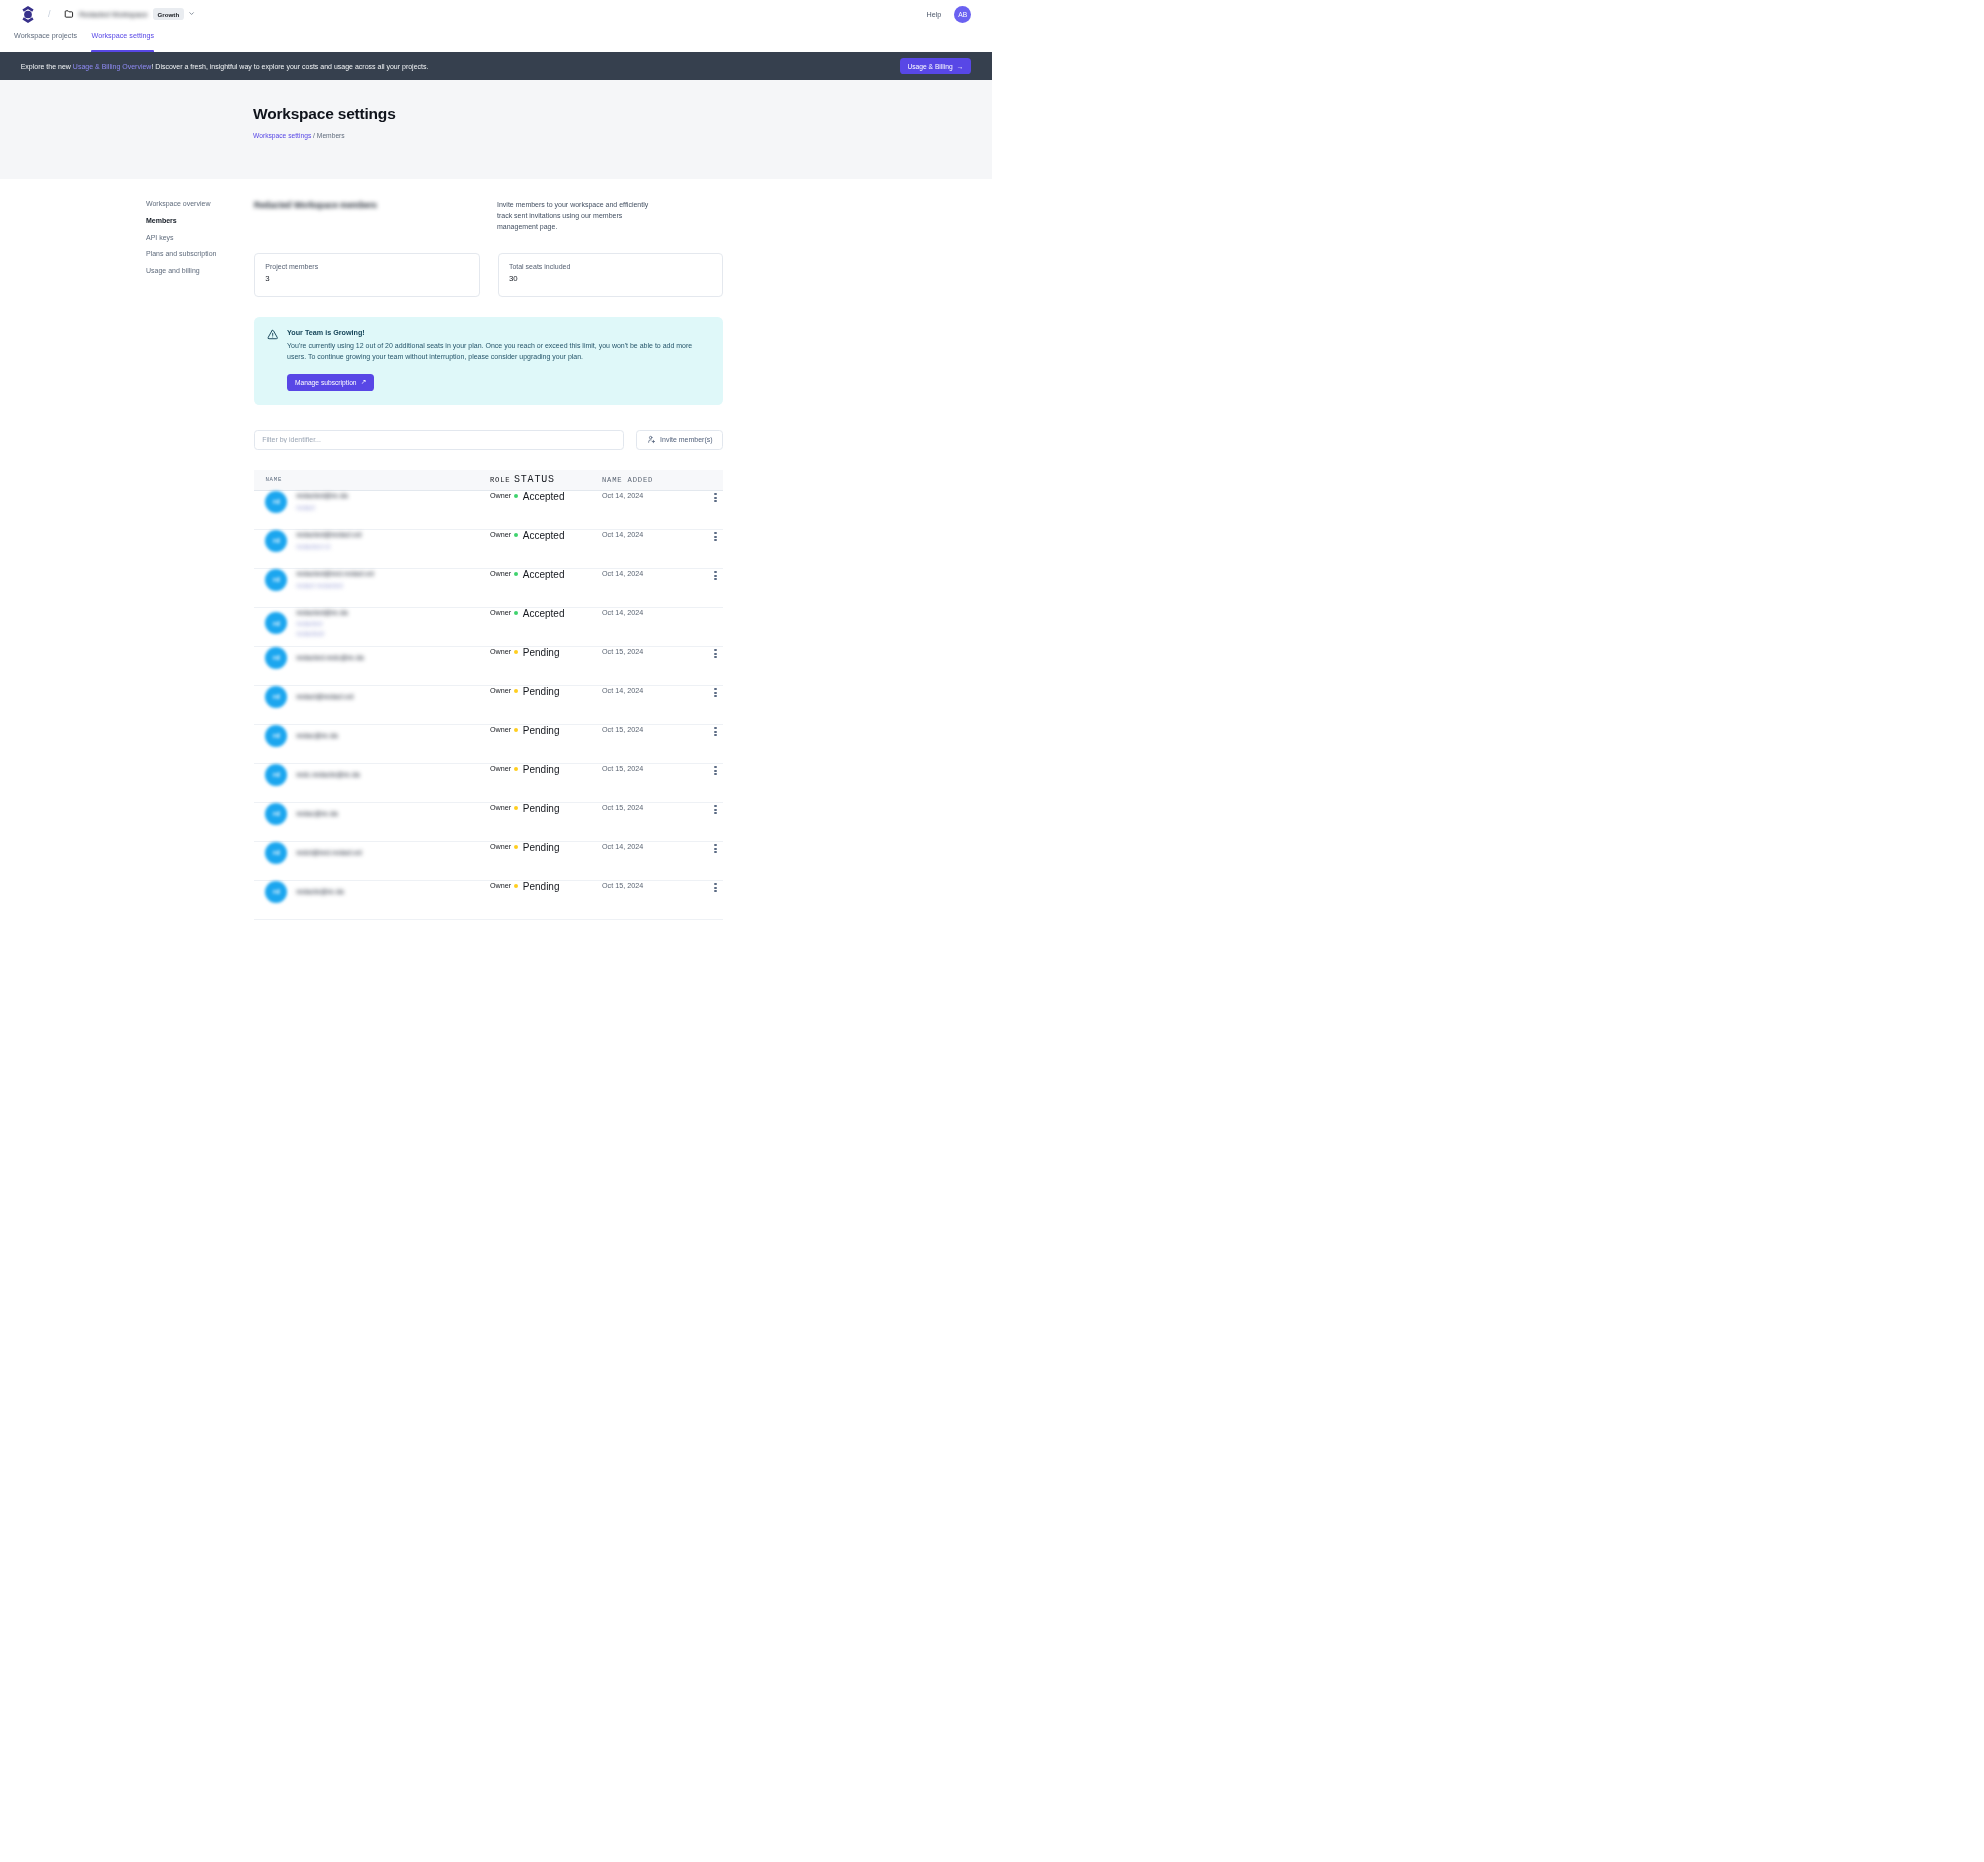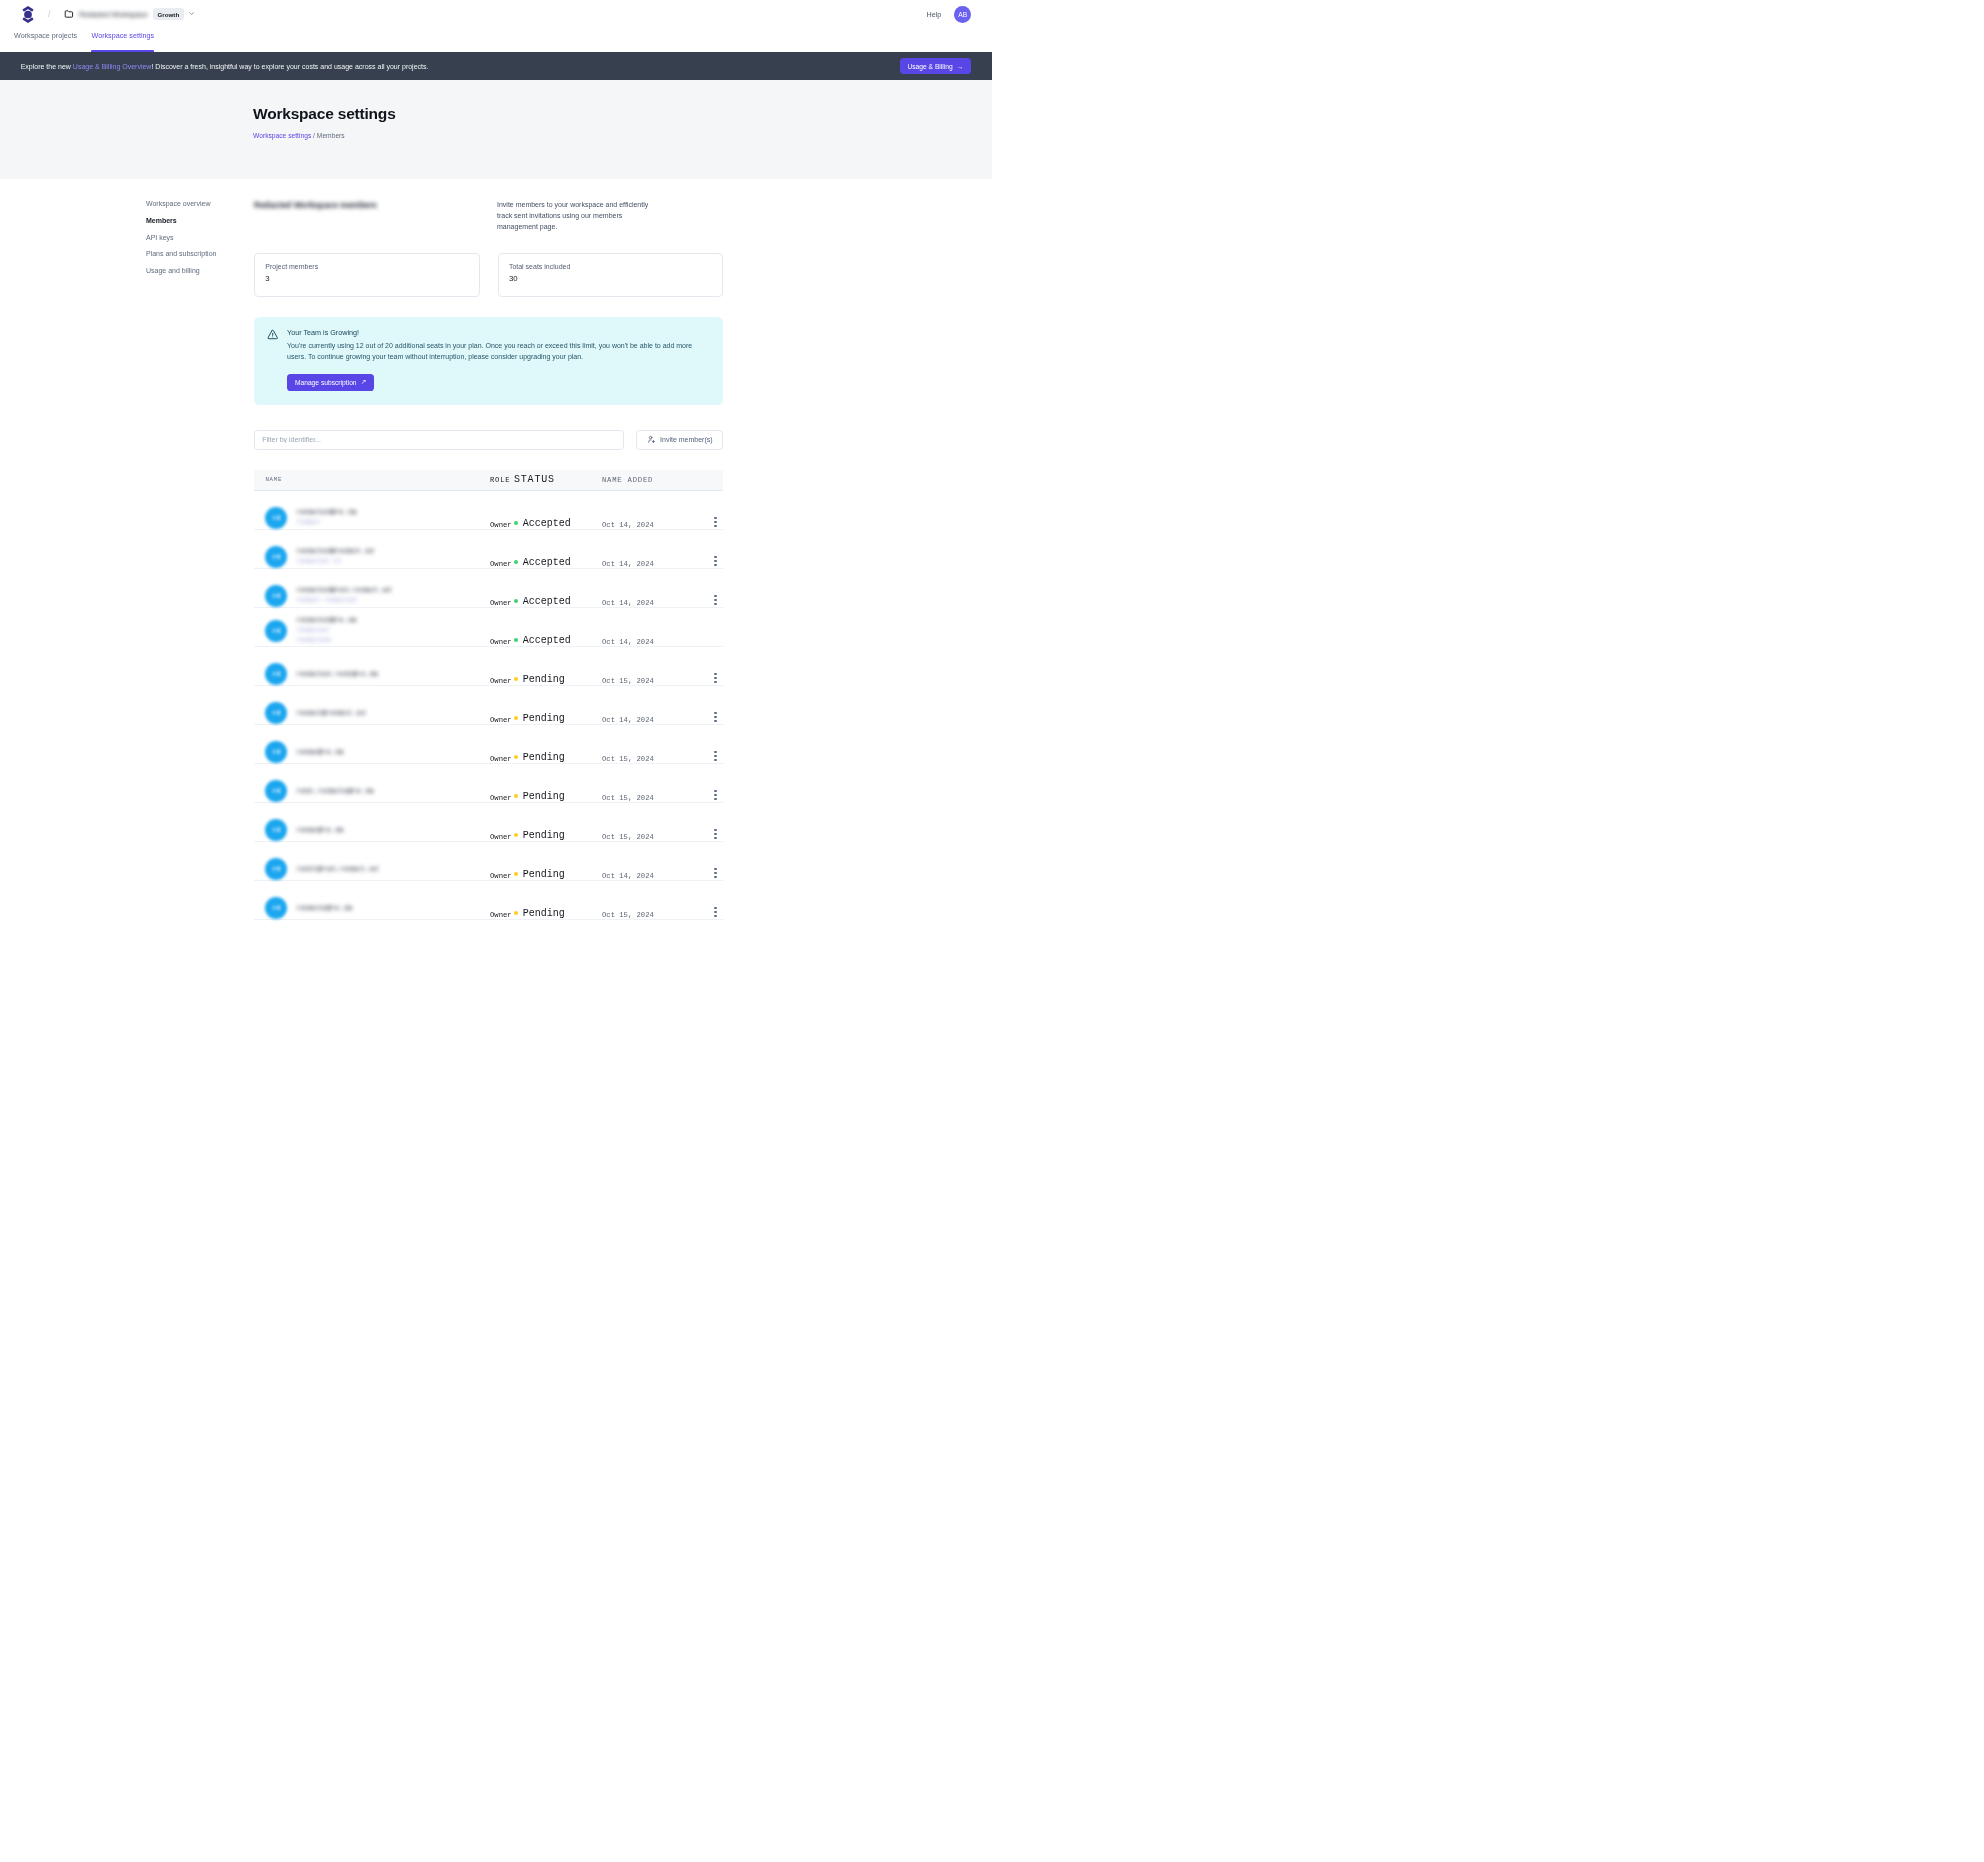--- a/index.html
+++ b/index.html
@@ -94,21 +94,21 @@
   .stat-card:nth-child(2) { width: 225px; }
   .stat-card .stat-label { font-size: 7px; color: #566173; }
   .stat-card .stat-value { font-size: 7.8px; color: #161b24; margin-top: 4.1px; }
 
   
   .callout {
     margin-top: 19.6px; background: #dff8f9; border-radius: 5.2px;
     padding: 11.4px 13.4px 13.4px 13.4px; display: flex; gap: 8.3px;
   }
   .callout .warn { flex: 0 0 11.4px; padding-top: 0.5px; }
-  .callout-title { font-size: 7.2px; font-weight: 400; color: #17465a; }
+  .callout-title { font-size: 7.2px; font-weight: 700; color: #17465a; }
   .callout-body { margin-top: 4.1px; font-size: 7px; line-height: 1.5; color: #27566b; max-width: 429px; }
   .callout .btn-primary { margin-top: 11.4px; }
 
   
   .filter-row { display: flex; margin-top: 25px; gap: 12px; }
   .filter-input {
     width: 371px; height: 20.7px; border: 0.5px solid #e2e7ee; border-radius: 3.6px;
     font-family: "Liberation Sans", sans-serif;
     padding: 0 7.2px; font-size: 7px; color: #131722; background: #fff; outline: none;
   }
@@ -121,21 +121,21 @@
   }
 
   
   .members-table { margin-top: 19.6px; }
   .thead {
     display: flex; align-items: center; height: 21px; background: #f7f8fa;
     border-bottom: 0.5px solid #e3e8ee;
     font-family: "Liberation Mono", monospace;
     font-size: 5.7px; letter-spacing: 0.8px; color: #5d6b7e;
   }
-  .trow { display: flex; align-items: flex-end; min-height: 39px; border-bottom: 0.5px solid #eef1f5; font-family: Liberation Mono, monospace; }
+  .trow { display: flex; align-items: flex-start; min-height: 39px; border-bottom: 0.5px solid #eef1f5; }
   .c-name { width: 196px; padding-left: 11.4px; display: flex; align-items: center; gap: 8.8px; }
   .c-role { width: 64px; font-size: 7.2px; color: #15181e; padding-left: 40px; }
   .c-status { width: 88px; display: flex; align-items: center; gap: 4.7px; font-size: 10px; color: #15181e; }
   .c-date { width: 106px; font-size: 7.2px; color: #5b6573; }
   .c-menu { flex: 1; display: flex; justify-content: center; }
   .thead .c-name { gap: 0; }
 
   .m-avatar {
     width: 22px; height: 22px; border-radius: 50%; background: #1ba6ef; flex: 0 0 22px;
     color: #e8f7ff; font-size: 6.7px; font-weight: 600;

